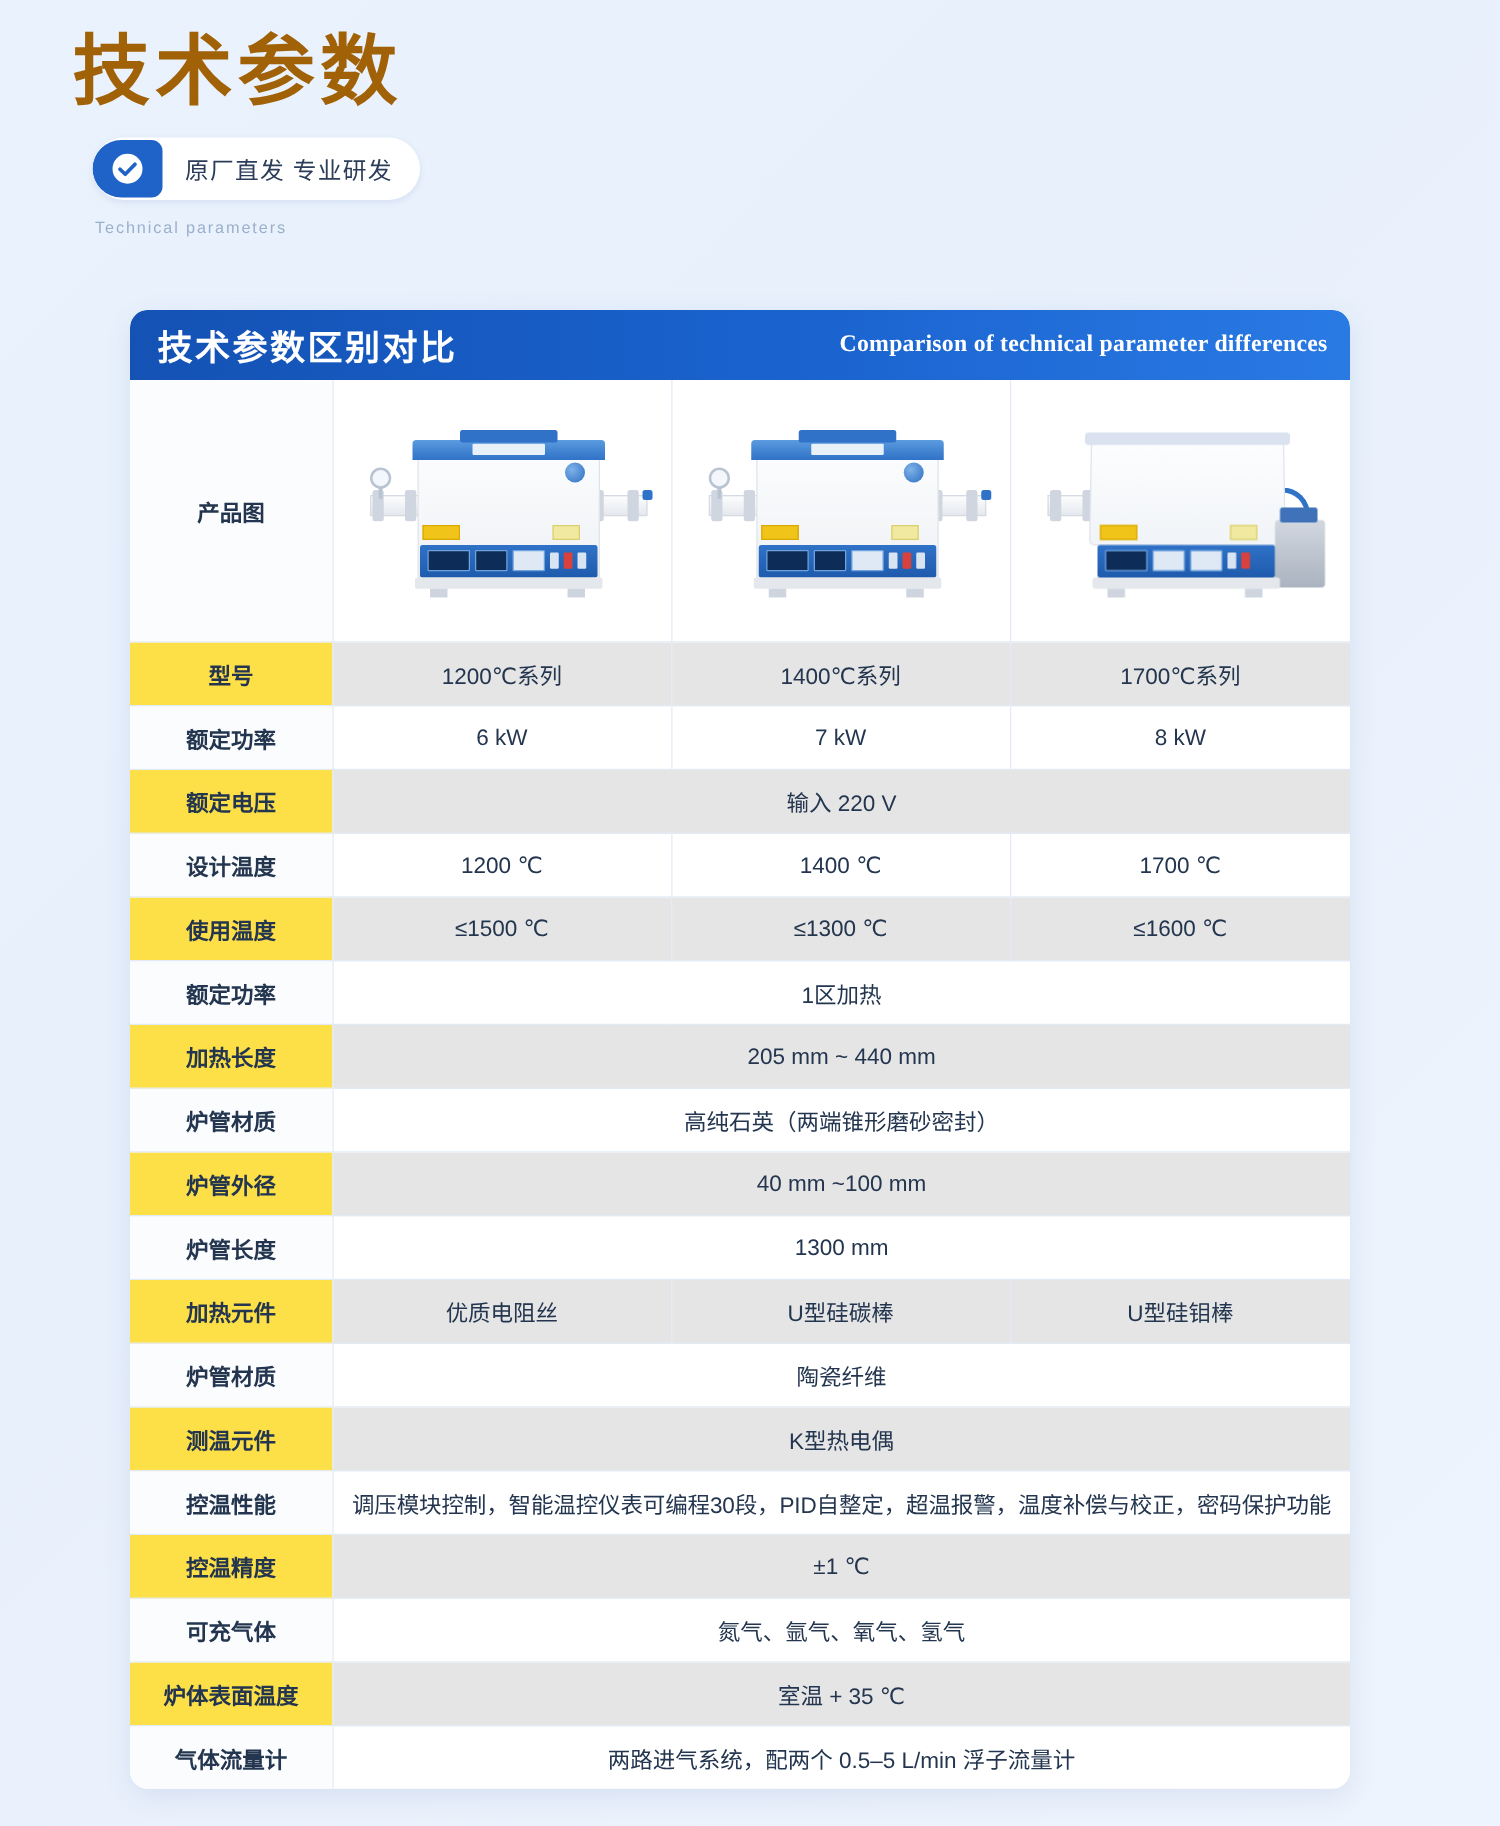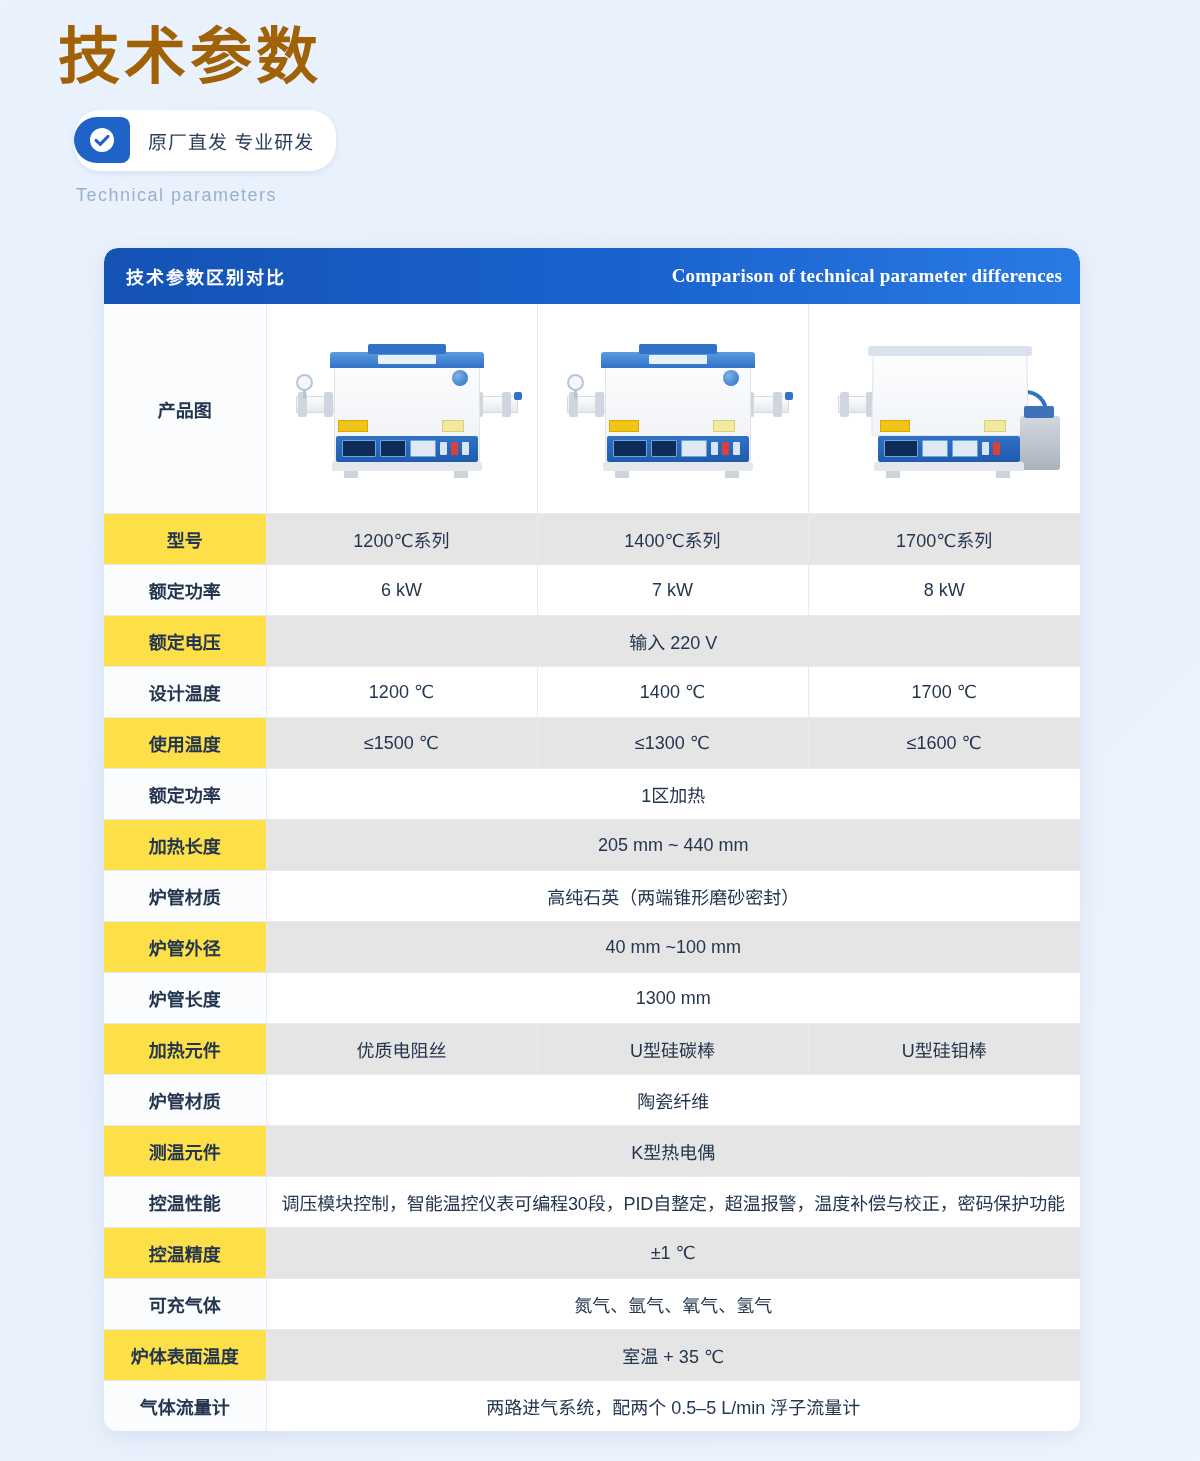--- a/index.html
+++ b/index.html
@@ -31,21 +31,21 @@
     margin-top: 14px;
     margin-left: 16px;
     display: flex;
     align-items: center;
   }
   .badge {
     display: flex;
     align-items: center;
     background: #ffffff;
     border-radius: 26px;
-    height: 61px;
+    height: 50px;
     padding-right: 22px;
     box-shadow: 0 2px 6px rgba(40,80,150,0.10);
     overflow: hidden;
   }
   .badge-check {
     width: 56px;
     height: 46px;
     background: #1f62c8;
     display: flex;
     align-items: center;
@@ -55,21 +55,21 @@
   .badge-check svg { display: block; }
   .badge-text {
     font-size: 19px;
     color: #2b3d58;
     margin-left: 18px;
     letter-spacing: 1px;
   }
   .sub-en {
     margin-top: 14px;
     margin-left: 18px;
-    font-size: 18px;
+    font-size: 13px;
     letter-spacing: 1.5px;
     color: #9bb0ca;
     font-family: "Liberation Sans", sans-serif;
   }
 
   
   .card {
     position: absolute;
     left: 104px;
     top: 248px;
@@ -83,21 +83,21 @@
     height: 56px;
     background: linear-gradient(90deg, #1452b4 0%, #1a63cf 55%, #2a7ae4 100%);
     display: flex;
     align-items: center;
     justify-content: space-between;
     padding: 0 18px 0 22px;
     border-radius: 14px 14px 0 0;
   }
   .card-head-cn {
     color: #fff;
-    font-size: 18px;
+    font-size: 28px;
     font-weight: bold;
     letter-spacing: 2px;
     font-family: "DejaVu Sans", sans-serif;
   }
   .card-head-en {
     color: #fff;
     font-size: 19px;
     font-weight: bold;
     font-family: "Liberation Serif", serif;
     letter-spacing: 0.2px;

